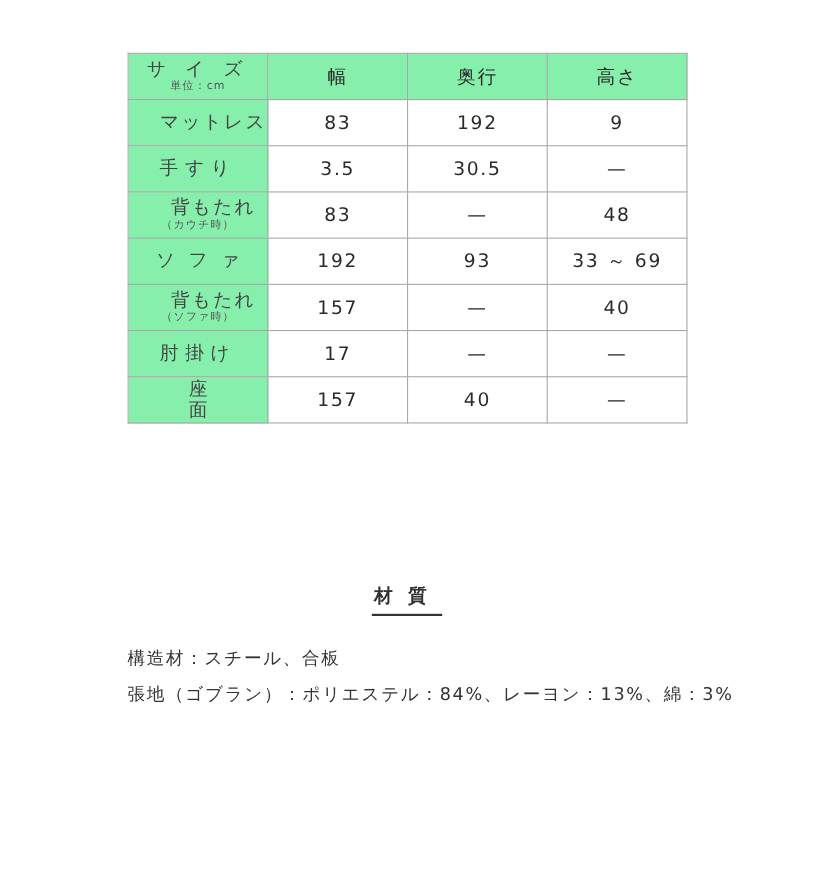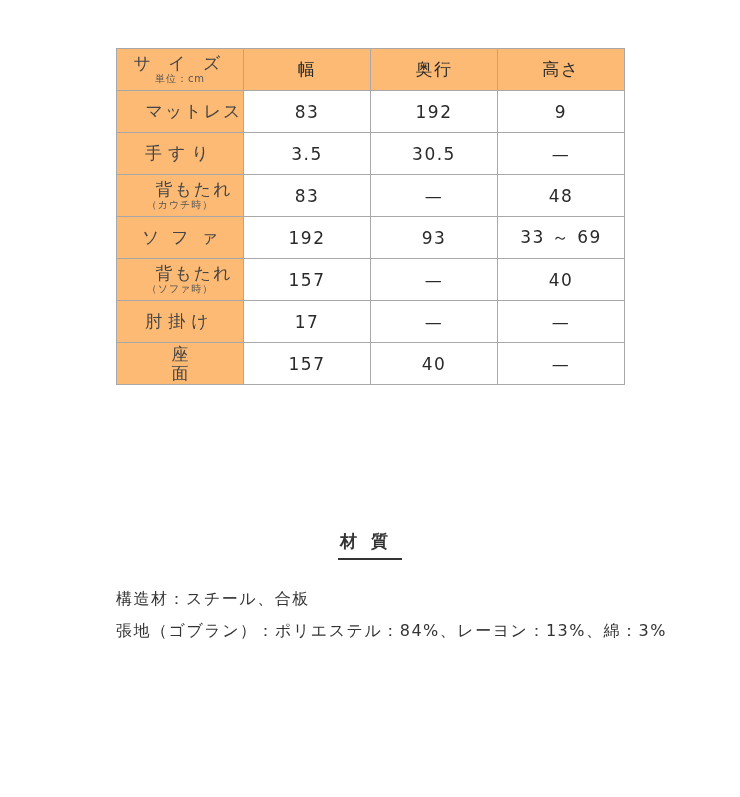--- a/index.html
+++ b/index.html
@@ -2,21 +2,21 @@
 <html><head>
 <meta charset="utf-8">
 <style>
   html, body { margin:0; padding:0; background:#ffffff; }
   body { width:740px; height:797px; position:relative; overflow:hidden;
          font-family:"DejaVu Sans", sans-serif; color:#333333; }
   .spec-table { position:absolute; left:116px; top:48px; border-collapse:collapse;
                 width:508px; table-layout:fixed; }
   .spec-table td { border:1.5px solid #a8a8a8; height:41px; text-align:center;
                    vertical-align:middle; padding:0; font-size:17px; letter-spacing:1.5px; color:#2a2a2a; }
-  .spec-table td.head { background:#fdba74; }
+  .spec-table td.head { background:#86efac; }
   .spec-table col.c0 { width:127px; }
   .spec-table col.c1, .spec-table col.c2, .spec-table col.c3 { width:127px; }
   .row-label { font-size:17px; letter-spacing:6px; color:#444; display:block; line-height:19px; }
   .row-label.tight { letter-spacing:2px;padding-left:28px; }
   .row-sub { font-size:10px; color:#555; display:block; line-height:12px; letter-spacing:1px; }
   .row-label.wide { letter-spacing:44px; padding-left:44px; }
   .section-title { position:absolute; left:340px; top:530px; width:62px; text-align:right;
                    font-size:17px; font-weight:bold; letter-spacing:14px; color:#333;
                    padding-left:0; }
   .section-underline { position:absolute; left:338px; top:558px; width:64px; height:2px; background:#333; }

